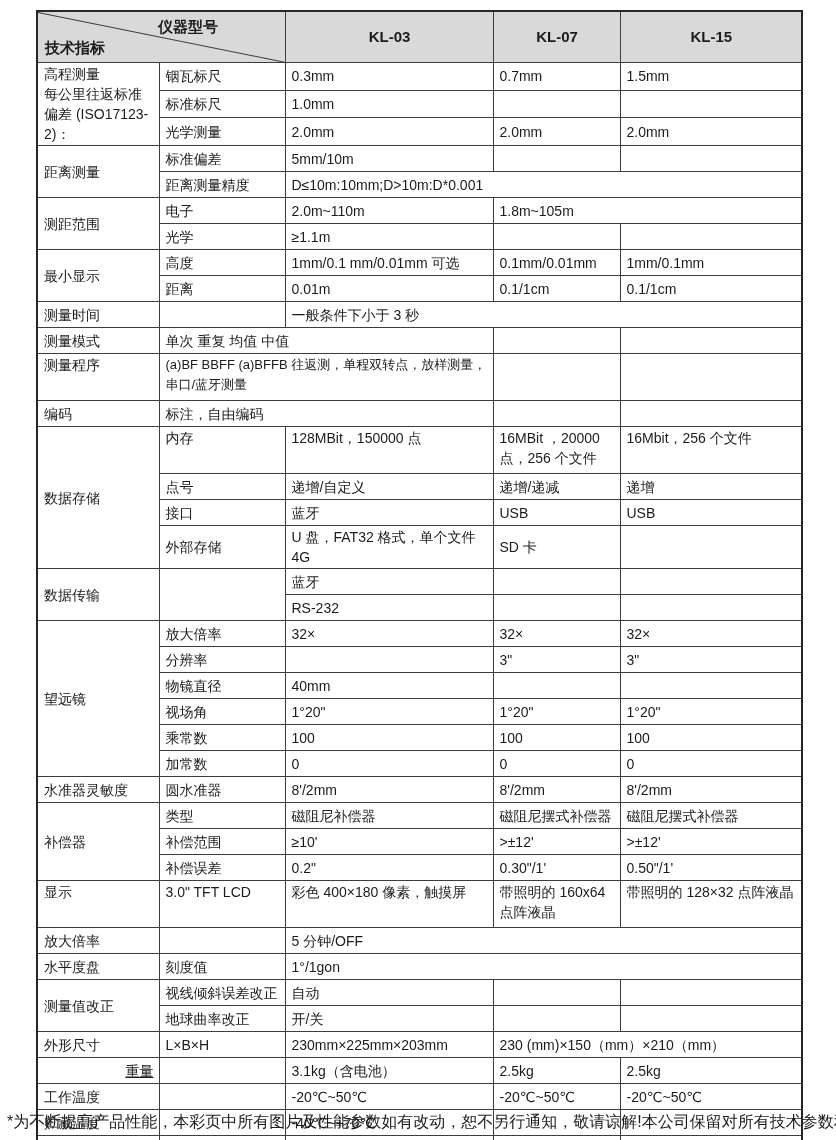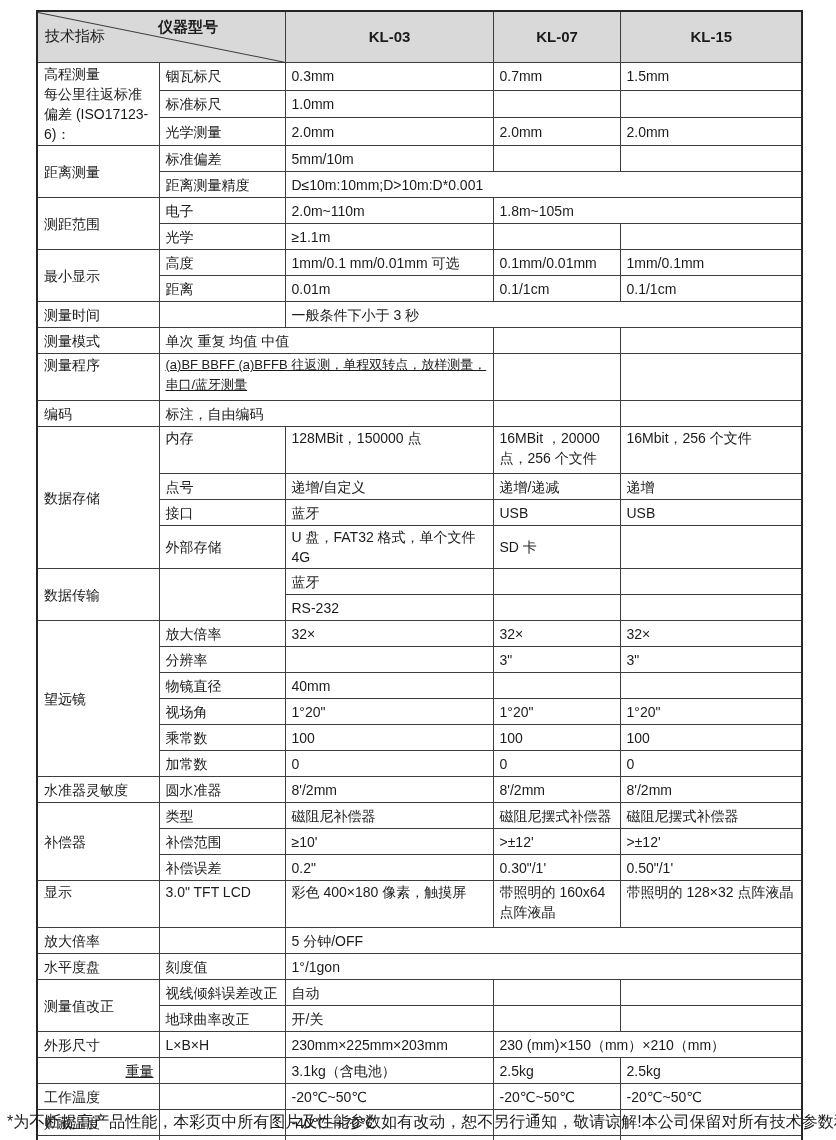--- a/index.html
+++ b/index.html
@@ -33,27 +33,27 @@
   .diag-line {
     position:absolute; left:0; top:0;
     width:254px; height:1px; background:#3d3d3d;
     transform:rotate(11.4deg); transform-origin:0 0;
   }
   .corner-top {
     position:absolute; top:5px; left:60px; width:180px;
     text-align:center; font-weight:bold; font-size:15px;
   }
   .corner-bottom {
-    position:absolute; bottom:16px; left:7px;
-    font-weight:normal; font-size:15px;
+    position:absolute; bottom:4px; left:7px;
+    font-weight:bold; font-size:15px;
   }
   td.g { white-space:pre-line; }
   td.u { text-decoration:underline;text-align:right; }
   td.c { }
-  td.pre { white-space:pre-line;text-decoration:underline; }
+  td.pre { white-space:pre-line; }
   tr.dbl td { height:44px; }
   tr.dbl td.s, tr.dbl td.v { vertical-align:top; }
   td.gt { vertical-align:top; }
   td.fs13 { font-size:13px; }
   .footnote {
     position:absolute; left:7px; top:1112px; width:826px;
     font-size:16px; white-space:nowrap; color:#1b1b1b;
   }
 </style>
 </head>
@@ -76,21 +76,21 @@
       <div class="corner-top">仪器型号</div>
       <div class="corner-bottom">技术指标</div>
     </td>
     <td>KL-03</td>
     <td>KL-07</td>
     <td>KL-15</td>
   </tr>
 
   <tr>
     <td class="g" rowspan="3">高程测量
-每公里往返标准偏差 (ISO17123-6)：</td>
+每公里往返标准偏差 (ISO17123-2)：</td>
     <td class="s">铟瓦标尺</td>
     <td class="v">0.3mm</td>
     <td class="v">0.7mm</td>
     <td class="v">1.5mm</td>
   </tr>
   <tr>
     <td class="s">标准标尺</td>
     <td class="v">1.0mm</td>
     <td class="v"></td>
     <td class="v"></td>

